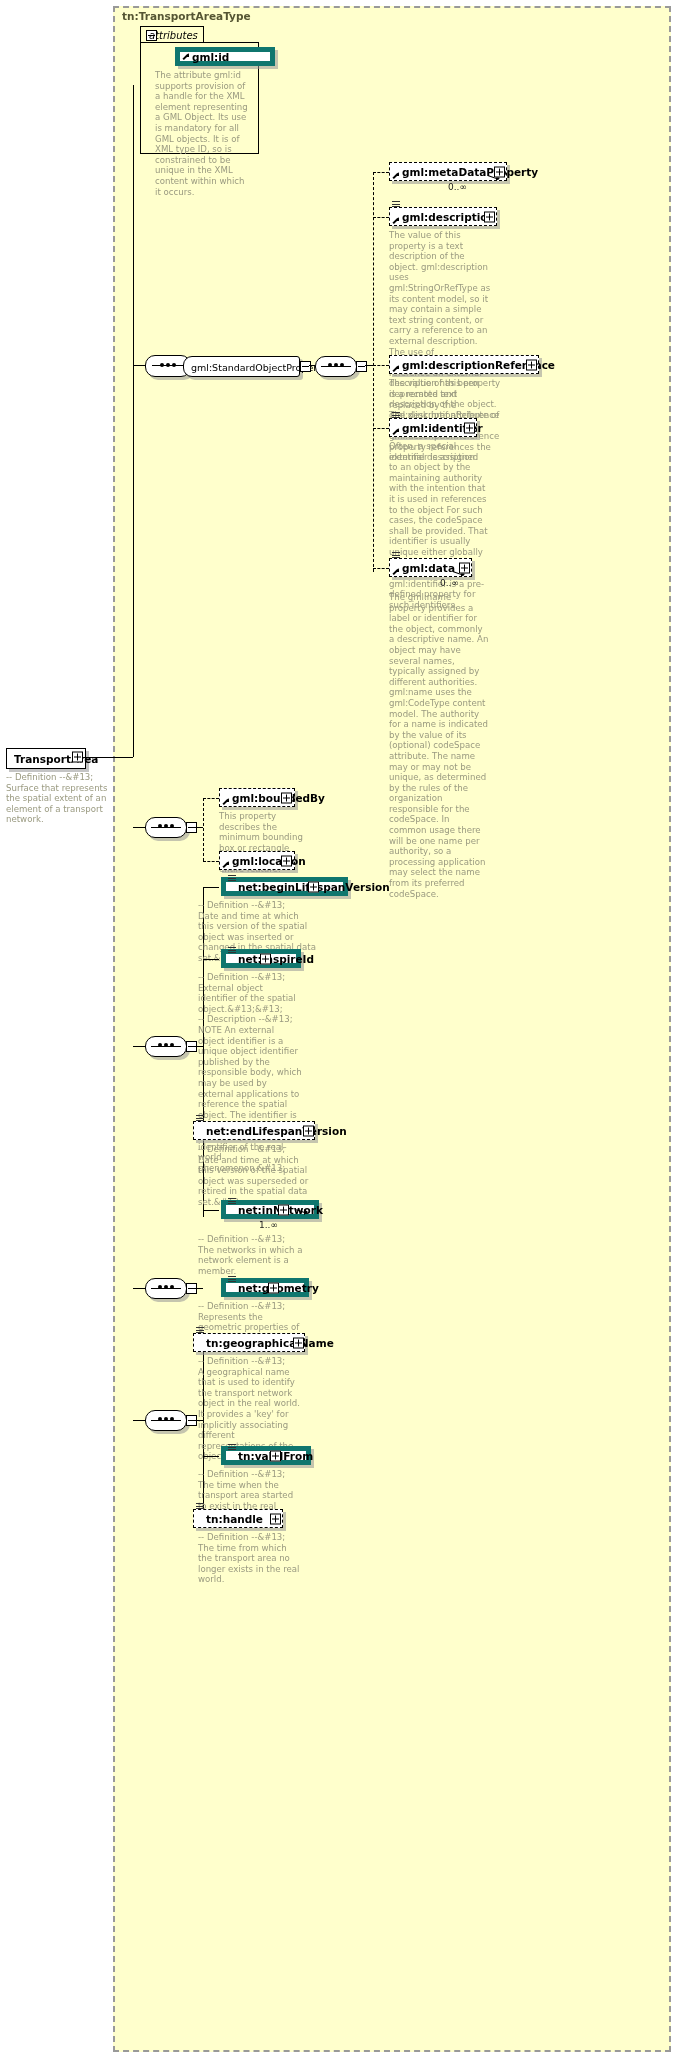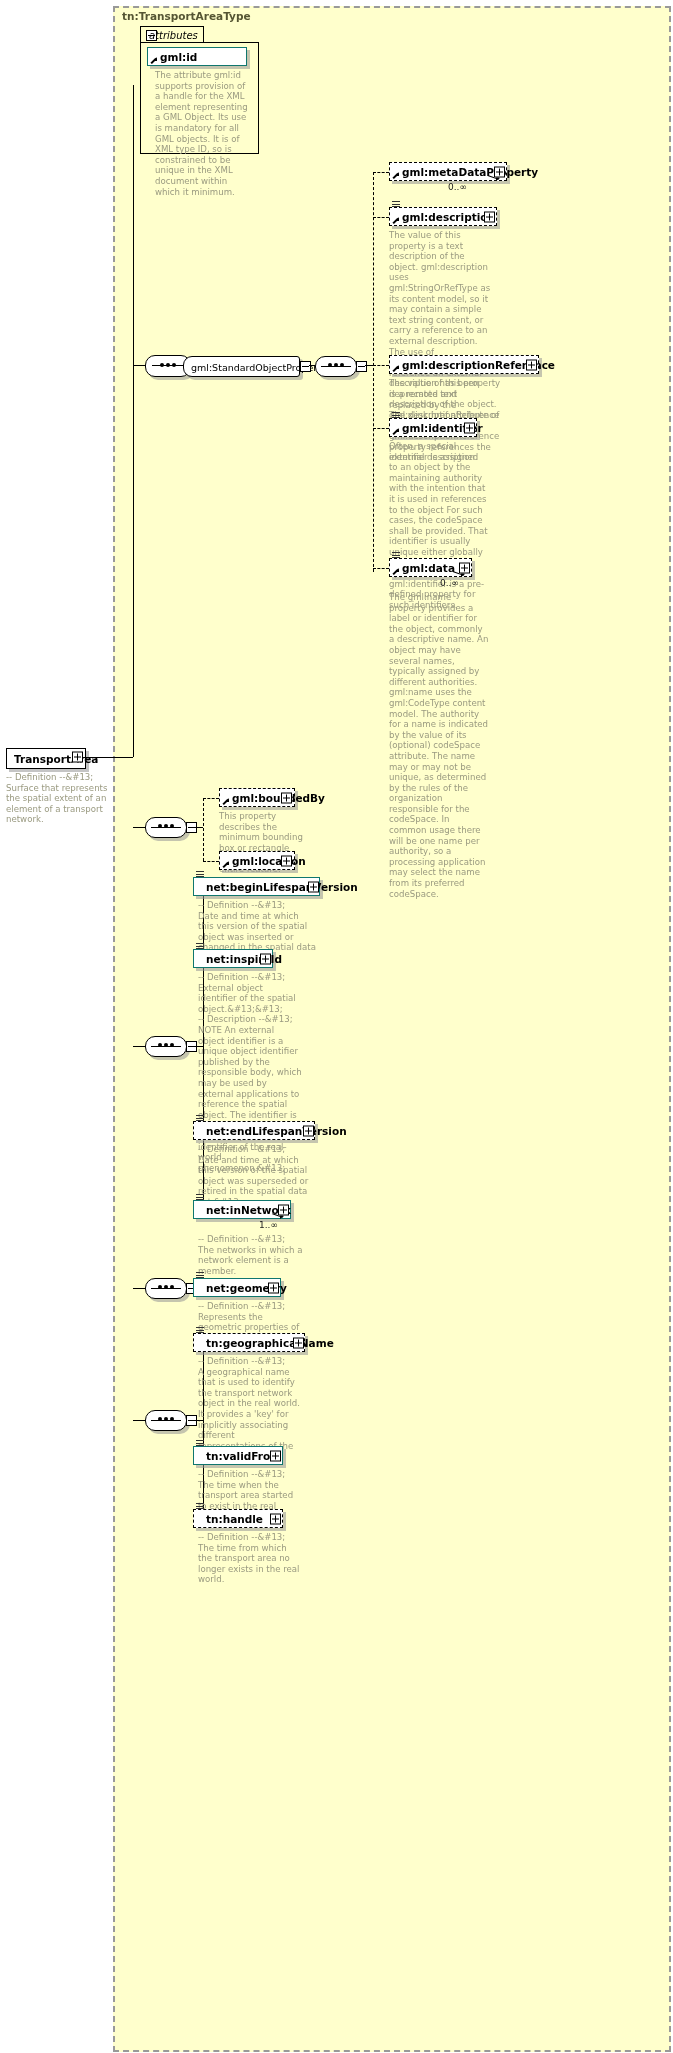--- a/index.html
+++ b/index.html
@@ -6,21 +6,21 @@
   body{font-family:"DejaVu Sans","Liberation Sans",sans-serif;}
   #page{position:relative;width:673px;height:2053px;background:#ffffff;overflow:hidden;}
 
   
   .typebox{position:absolute;background:#ffffcc;border:2px dashed #999999;}
   .typelabel{position:absolute;font-size:10.5px;font-weight:bold;color:#555533;letter-spacing:0px;}
 
   
   .node{position:absolute;box-sizing:border-box;background:#ffffff;
         box-shadow:3px 3px 0 0 rgba(150,150,150,.55);}
-  .node.solid{border:1px solid #0f766e;}
+  .node.solid{border:5px solid #0f766e;margin-left:28px;}
   .node.dashed{border:1px dashed #000000;}
   .node .lbl{position:absolute;left:12px;top:50%;transform:translateY(-50%);
        font-size:10.5px;font-weight:bold;color:#000000;white-space:nowrap;}
 
   
   .plus{position:absolute;width:9px;height:9px;border:1px solid #000;background:#fff;top:50%;
         transform:translateY(-50%);}
   .plus:before{content:"";position:absolute;left:1px;top:3.5px;width:7px;height:1px;background:#000;}
   .plus:after{content:"";position:absolute;top:1px;left:3.5px;height:7px;width:1px;background:#000;}
   .minus{position:absolute;width:9px;height:9px;border:1px solid #000;background:#fff;}
@@ -97,21 +97,21 @@
   <div class="minus" style="left:146px;top:30px;"></div>
   <div class="attrtab" style="left:140px;top:26px;width:62px;height:17px;border:0;background:transparent;">
     <span class="at">attributes</span>
   </div>
   <div class="attrpanel" style="left:140px;top:42px;width:117px;height:110px;"></div>
 
   <div class="node solid" style="left:147px;top:47px;width:100px;height:19px;">
     <span class="refarrow"></span>
     <span class="lbl">gml:id</span>
   </div>
-  <div class="desc" style="left:155px;top:70px;width:96px;">The attribute gml:id supports provision of a handle for the XML element representing a GML Object. Its use is mandatory for all GML objects. It is of XML type ID, so is constrained to be unique in the XML document within which it minimum.</div>
+  <div class="desc" style="left:155px;top:70px;width:96px;">The attribute gml:id supports provision of a handle for the XML element representing a GML Object. Its use is mandatory for all GML objects. It is of XML type ID, so is constrained to be unique in the XML content within which it occurs.</div>
 
   <div class="ln vl" style="left:133px;top:85px;height:672px;"></div>
 
   <div class="root" style="left:6px;top:748px;width:78px;height:19px;">
     <span class="rl">TransportArea</span>
   </div>
   <div class="plus" style="left:72px;top:757px;"></div>
   <div class="desc" style="left:6px;top:772px;width:105px;">-- Definition --&amp;#13;
 Surface that represents the spatial extent of an element of a transport network.</div>
 

